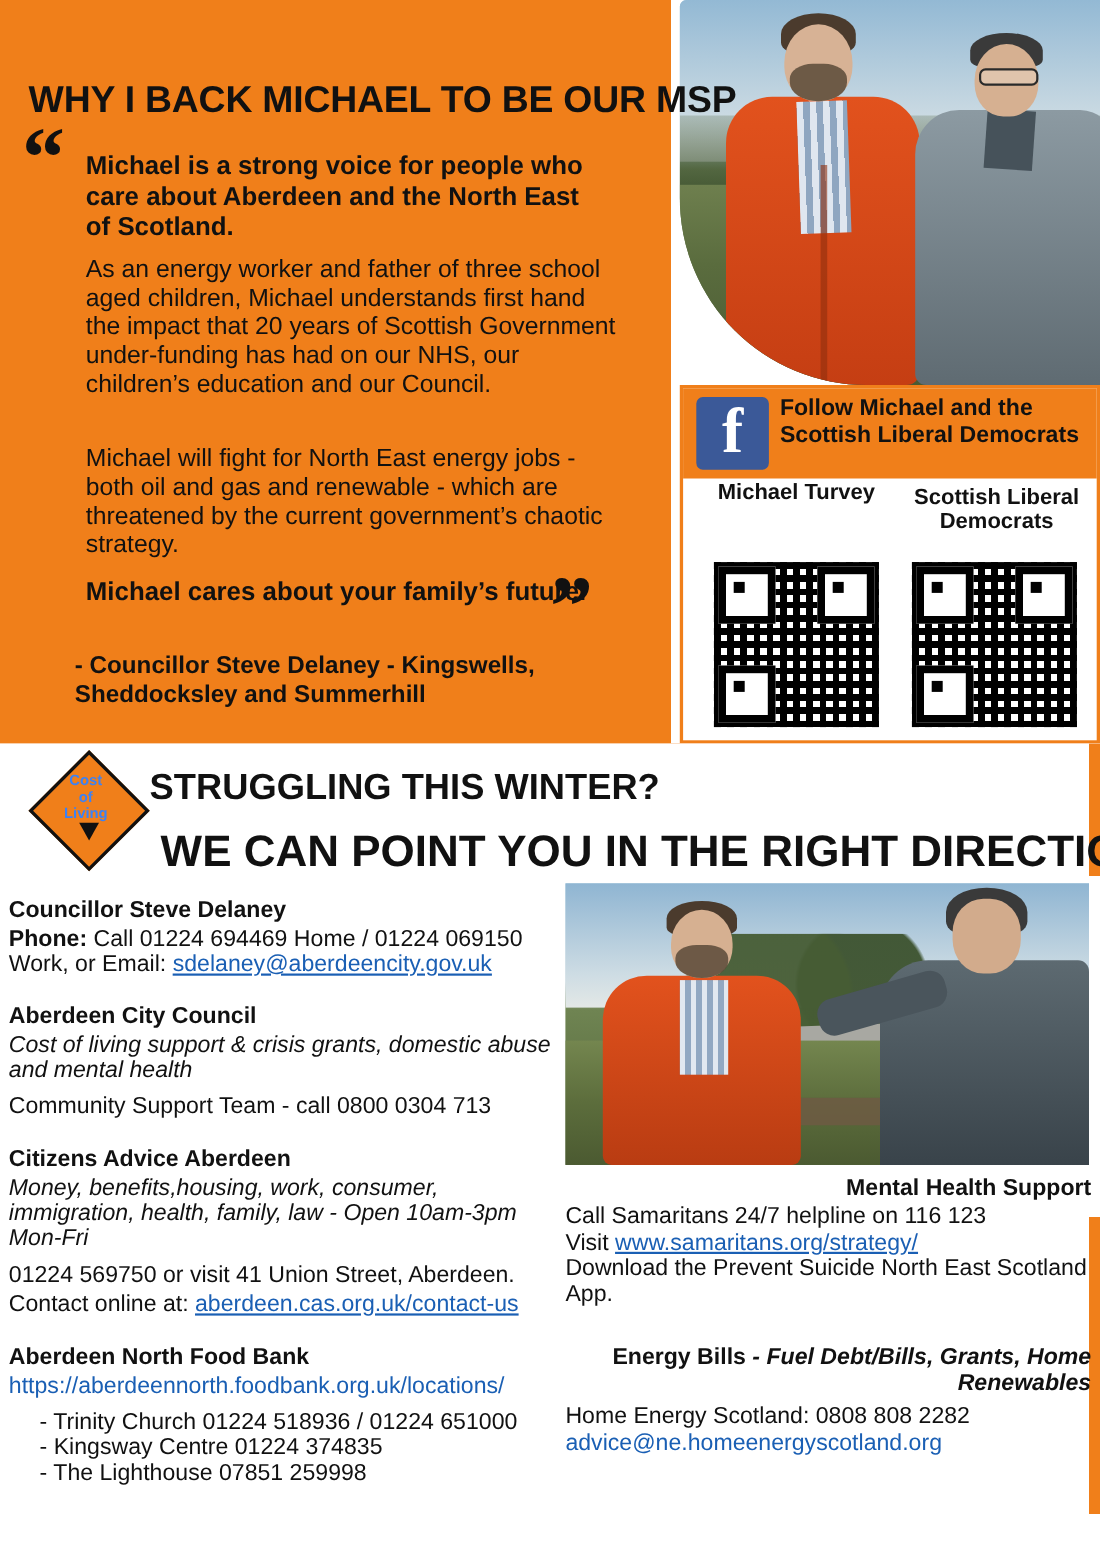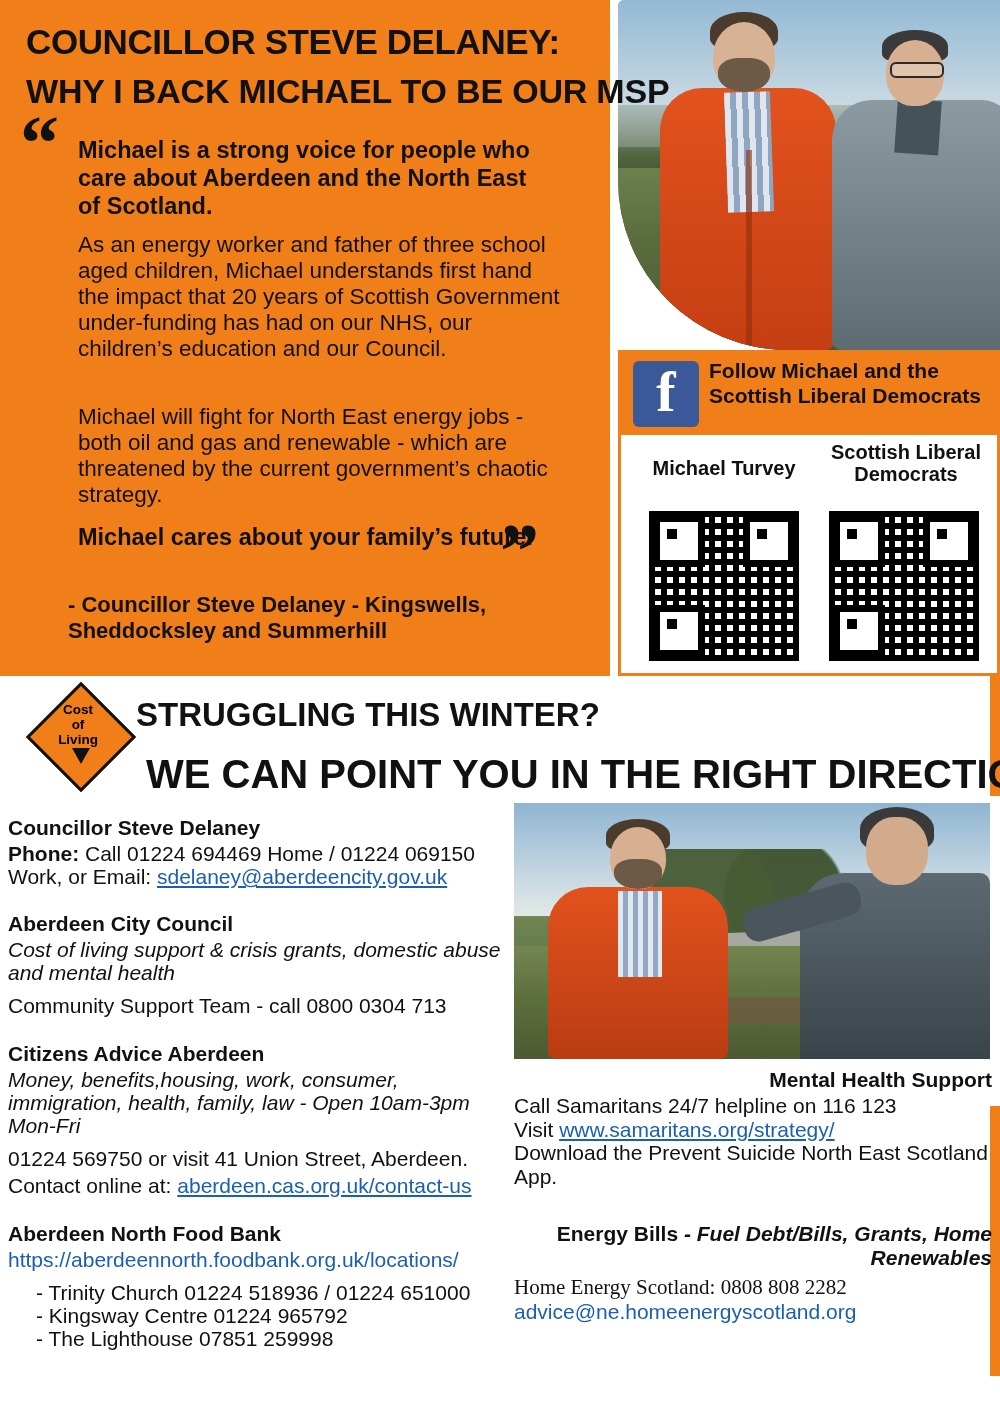--- a/index.html
+++ b/index.html
@@ -161,21 +161,21 @@
     font-size: 58px; line-height: 62px; text-align: center;
   }
   #fb-text {
     position: absolute; left: 88px; top: 6px; width: 286px;
     font-size: 21px; font-weight: bold; color: #111; line-height: 1.17;
   }
   .qr-title {
     position: absolute; font-size: 20px; font-weight: bold; color: #111;
     text-align: center; line-height: 1.12;
   }
-  #qr-title-1 { left: 14px; top: 104px; width: 178px; }
+  #qr-title-1 { left: 14px; top: 84px; width: 178px; }
   #qr-title-2 { left: 196px; top: 88px; width: 178px; }
   .qr-code {
     position: absolute; width: 150px; height: 150px;
     background-color: #fff;
     background-image:
       repeating-linear-gradient(90deg,#000 0 6px,#fff 6px 12px),
       repeating-linear-gradient(0deg,#000 0 6px,#fff 6px 12px);
     background-blend-mode: multiply;
   }
   #qr-1 { left: 28px; top: 158px; }
@@ -199,21 +199,21 @@
   }
   #diamond-wrap {
     position: absolute; left: 30px; top: 686px; width: 96px; height: 96px;
   }
   #diamond {
     position: absolute; left: 12px; top: 12px; width: 72px; height: 72px;
     background: #F07F1A; border: 3px solid #111; transform: rotate(45deg);
   }
   #diamond-text {
     position: absolute; left: 0; top: 16px; width: 96px;
-    text-align: center; font-size: 13.5px; font-weight: bold; color: #000000; line-height: 1.12;
+    text-align: center; font-size: 13.5px; font-weight: bold; color: #3b82f6; line-height: 1.12;
   }
   #diamond-arrow {
     position: absolute; left: 42px; top: 62px; width: 0; height: 0;
     border-left: 9px solid transparent; border-right: 9px solid transparent;
     border-top: 16px solid #111;
   }
   #struggle-1 {
     position: absolute; left: 136px; top: 696px;
     font-size: 33px; font-weight: bold; color: #111; white-space: nowrap;
   }
@@ -287,21 +287,20 @@
     <div class="person" id="person-left-hair"></div>
     <div class="person" id="person-left-head"></div>
     <div class="person" id="person-left-beard"></div>
     <div class="person" id="person-right-body"></div>
     <div class="person" id="person-right-collar"></div>
     <div class="person" id="person-right-hair"></div>
     <div class="person" id="person-right-head"></div>
     <div class="person" id="person-right-glasses"></div>
   </div>
 
-  <div id="headline-1">COUNCILLOR STEVE DELANEY:</div>
   <div id="headline-2">WHY I BACK MICHAEL TO BE OUR MSP</div>
 
   <div id="quote-open">“</div>
   <div id="quote-lead">Michael is a strong voice for people who care about Aberdeen and the North East of Scotland.</div>
   <div class="body-para" id="para-1">As an energy worker and father of three school aged children, Michael understands first hand the impact that 20 years of Scottish Government under-funding has had on our NHS, our children’s education and our Council.</div>
   <div class="body-para" id="para-2">Michael will fight for North East energy jobs - both oil and gas and renewable - which are threatened by the current government’s chaotic strategy.</div>
   <div id="para-bold">Michael cares about your family’s future.</div>
   <div id="quote-close">”</div>
   <div id="attribution">- Councillor Steve Delaney - Kingswells, Sheddocksley and Summerhill</div>
 
@@ -378,30 +377,30 @@
   <p style="margin-top:10px;">01224 569750 or visit 41 Union Street, Aberdeen.</p>
   <p style="margin-top:4px;">
     <span>Contact online at: </span><a class="lnk" href="#">aberdeen.cas.org.uk/contact-us</a>
   </p>
 </div>
 
 <div class="blk" style="top:1222px;">
   <h3>Aberdeen North Food Bank</h3>
   <p class="lnk-plain">https://aberdeennorth.foodbank.org.uk/locations/</p>
   <p style="margin-top:10px; padding-left:28px;">- Trinity Church 01224 518936 / 01224 651000</p>
-  <p style="padding-left:28px;">- Kingsway Centre 01224 965792</p>
+  <p style="padding-left:28px;">- Kingsway Centre 01224 374835</p>
   <p style="padding-left:28px;">- The Lighthouse 07851 259998</p>
 </div>
 
 <div class="blkr" style="top:1068px;">
   <h3>Mental Health Support</h3>
   <p>Call Samaritans 24/7 helpline on 116 123</p>
   <p>
     <span>Visit </span><a class="lnk-plain" href="#">www.samaritans.org/strategy/</a>
   </p>
   <p>Download the Prevent Suicide North East Scotland App.</p>
 </div>
 
 <div class="blkr" style="top:1222px;">
   <h3><span>Energy Bills</span><span class="ital"> - Fuel Debt/Bills, Grants, Home Renewables</span></h3>
-  <p style="margin-top:6px;font-family:Liberation Serif, serif;">Home Energy Scotland: 0808 808 2282</p>
+  <p style="margin-top:6px;">Home Energy Scotland: 0808 808 2282</p>
   <p class="lnk-plain">advice@ne.homeenergyscotland.org</p>
 </div>
 
 </body></html>

